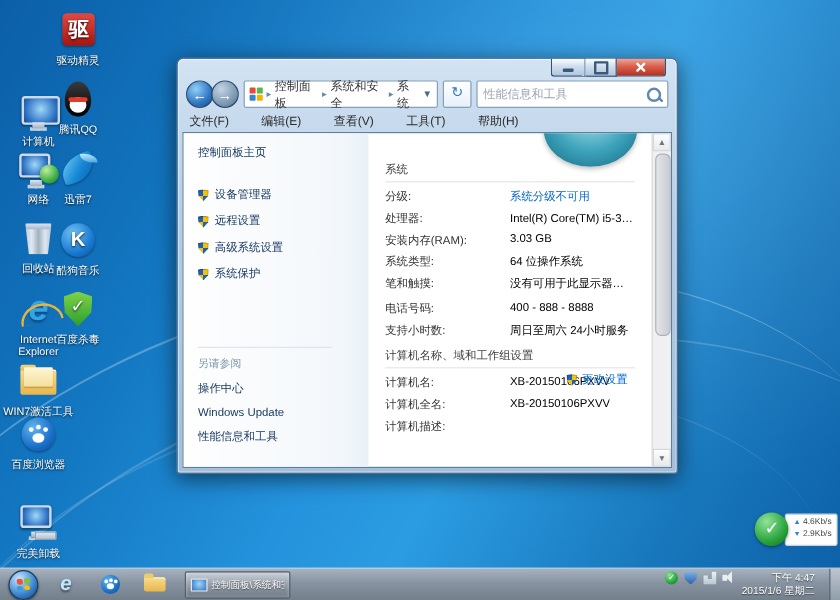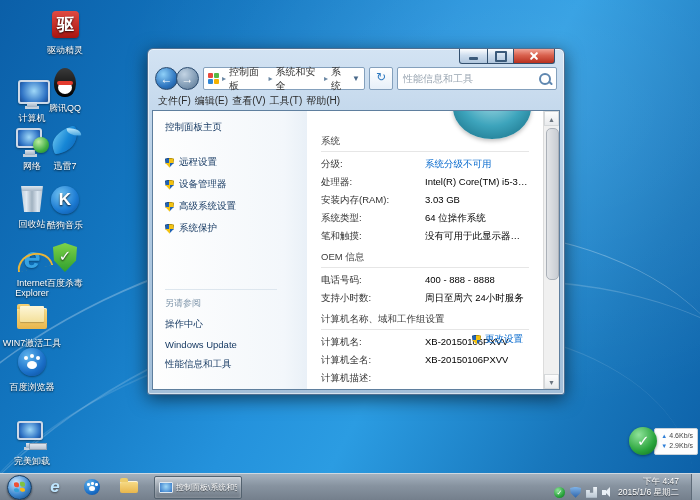--- a/index.html
+++ b/index.html
@@ -99,21 +99,21 @@
   .cp-icon i:nth-child(3){background:#2f86d6}.cp-icon i:nth-child(4){background:#f5b200}
   .crumb-sep{color:#6a87a3;font-size:8px}
   .addr-drop{margin-left:auto;color:#49698a;font-size:8px;cursor:pointer}
   .refreshbtn{width:22px;height:21px;border:1px solid #84a0bc;border-radius:2px;background:linear-gradient(#fff,#e7f0f9);
      color:#2f7ac0;font-size:12px;line-height:19px;text-align:center;flex:0 0 auto;cursor:pointer}
   .searchbox{width:148px;height:21px;background:#fff;border:1px solid #84a0bc;border-radius:2px;flex:0 0 auto;
      display:flex;align-items:center;justify-content:space-between;padding:0 5px;font-size:10px;color:#9aa6b2}
   .mag{width:8px;height:8px;border:2px solid #5f87b0;border-radius:50%;position:relative;flex:0 0 auto}
   .mag::after{content:"";position:absolute;left:7px;top:7px;width:5px;height:2px;background:#5f87b0;transform:rotate(45deg);border-radius:1px}
 
-  .menubar{position:absolute;top:45px;left:10px;display:flex;gap:4px;font-size:10px;color:#2b2b2b}
+  .menubar{position:absolute;top:45px;left:10px;display:flex;gap:27px;font-size:10px;color:#2b2b2b}
   .menubar span{cursor:pointer}
 
   .client{position:absolute;top:61px;left:4px;right:4px;bottom:4px;background:#fff;border:1px solid #5f7f9e;
      display:flex;overflow:hidden}
   .sidebar{width:142px;flex:0 0 auto;background:linear-gradient(90deg,#fefefe,#f3f7fb 85%,#e9f0f7);
      padding:10px 0 5px 12px;font-size:9.5px;color:#173a63;position:relative}
   .sb-home{margin-bottom:22px;cursor:pointer}
   .sb-task{display:flex;align-items:center;gap:5px;margin-bottom:9px;cursor:pointer}
   .shield{width:9px;height:10px;flex:0 0 auto;clip-path:polygon(50% 0,100% 12%,94% 58%,50% 100%,6% 58%,0 12%);
      background:conic-gradient(#f3c211 0 25%,#1f62b5 25% 50%,#f3c211 50% 75%,#1f62b5 75%);box-shadow:inset 0 0 0 1px rgba(0,0,0,.25)}
@@ -162,21 +162,21 @@
      box-shadow:4px -1px 0 #fff,8px 0 0 #fff}
   .tbi .fold{width:18px;height:12px;border-radius:2px;background:linear-gradient(#f7dd8a,#e8b64c);position:relative;
      box-shadow:inset 0 1px 0 rgba(255,255,255,.7)}
   .tbi .fold::before{content:"";position:absolute;left:0;top:-3px;width:8px;height:4px;border-radius:2px 2px 0 0;background:#eccb6b}
   .taskbtn{margin-left:11px;width:78px;height:21px;border:1px solid #53626f;border-radius:2px;flex:0 0 auto;
      background:linear-gradient(rgba(255,255,255,.45),rgba(255,255,255,.12) 50%,rgba(0,0,0,.08));
      display:flex;align-items:center;gap:3px;padding:0 4px;cursor:pointer;box-shadow:inset 0 0 3px rgba(255,255,255,.4)}
   .taskbtn .mini-mon{width:12px;height:9px;border:1px solid #dfe8f0;border-radius:1px;flex:0 0 auto;
      background:radial-gradient(circle at 50% 40%,#9fd8f8,#2e72c4)}
   .taskbtn .tlabel{color:#fff;font-size:8px;white-space:nowrap;overflow:hidden;text-shadow:0 1px 1px rgba(0,0,0,.6)}
-  .tray{margin-left:auto;display:flex;align-items:flex-end;gap:5px;padding-right:12px}
+  .tray{margin-left:auto;display:flex;align-items:flex-start;gap:5px;padding-right:12px}
   .tray .ti{width:11px;height:11px;flex:0 0 auto;position:relative;cursor:pointer}
   .ti.green{border-radius:50%;background:radial-gradient(circle at 35% 30%,#8fe39a,#2aa43c 60%,#127022)}
   .ti.green::after{content:"✓";position:absolute;inset:0;color:#fff;font-size:7px;line-height:11px;text-align:center}
   .ti.flagb{clip-path:polygon(50% 0,100% 12%,94% 58%,50% 100%,6% 58%,0 12%);
      background:linear-gradient(#7fb3e8,#2b62a8)}
   .ti.net{background:linear-gradient(#eef3f8,#b9c6d2);clip-path:polygon(0 100%,100% 100%,100% 0,65% 0,65% 55%,35% 55%,35% 30%,0 30%)}
   .ti.vol::before{content:"";position:absolute;left:0;top:3px;width:4px;height:5px;background:#e8eef4}
   .ti.vol::after{content:"";position:absolute;left:3px;top:0;border:5.5px solid transparent;border-right-color:#e8eef4;border-left:none}
   .clock{color:#fff;font-size:8.5px;text-align:right;line-height:1.25;text-shadow:0 1px 1px rgba(0,0,0,.6);cursor:default}
   .showdesk{width:8px;align-self:stretch;border-left:1px solid #5c6a77;background:linear-gradient(#bcc6d0,#909daa);cursor:pointer}
@@ -320,25 +320,25 @@
       <span>工具(T)</span>
       <span>帮助(H)</span>
     </div>
 
     <div class="client">
 
       <div class="sidebar">
         <div class="sb-home">控制面板主页</div>
         <div class="sb-task">
           <span class="shield"></span>
-          <span>远程设置</span>
+          <span>设备管理器</span>
         </div>
         <div class="sb-task">
           <span class="shield"></span>
-          <span>设备管理器</span>
+          <span>远程设置</span>
         </div>
         <div class="sb-task">
           <span class="shield"></span>
           <span>高级系统设置</span>
         </div>
         <div class="sb-task">
           <span class="shield"></span>
           <span>系统保护</span>
         </div>
         <div class="sb-bottom">
@@ -370,21 +370,20 @@
             <div class="rl">系统类型:</div>
             <div class="rv">64 位操作系统</div>
           </div>
           <div class="row">
             <div class="rl">笔和触摸:</div>
             <div class="rv">没有可用于此显示器的笔或触控输入</div>
           </div>
         </div>
 
         <div class="sec">
-          <div class="sec-h">OEM 信息</div>
           <div class="row">
             <div class="rl">电话号码:</div>
             <div class="rv">400 - 888 - 8888</div>
           </div>
           <div class="row">
             <div class="rl">支持小时数:</div>
             <div class="rv">周日至周六  24小时服务</div>
           </div>
         </div>
 

